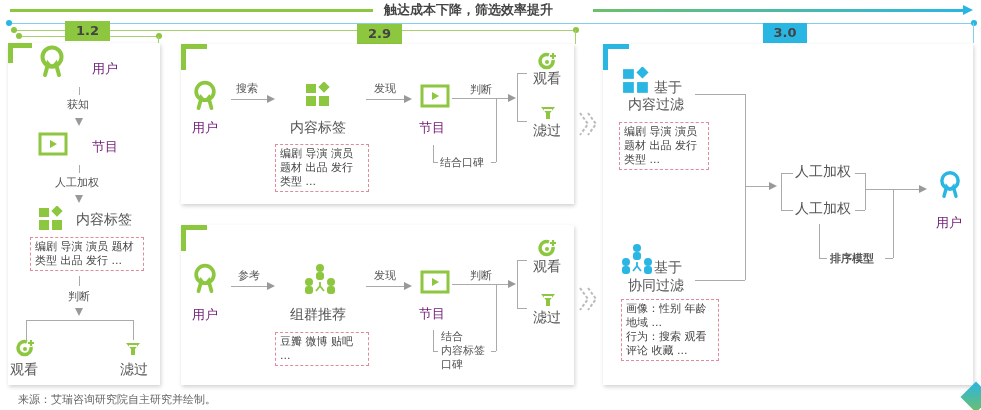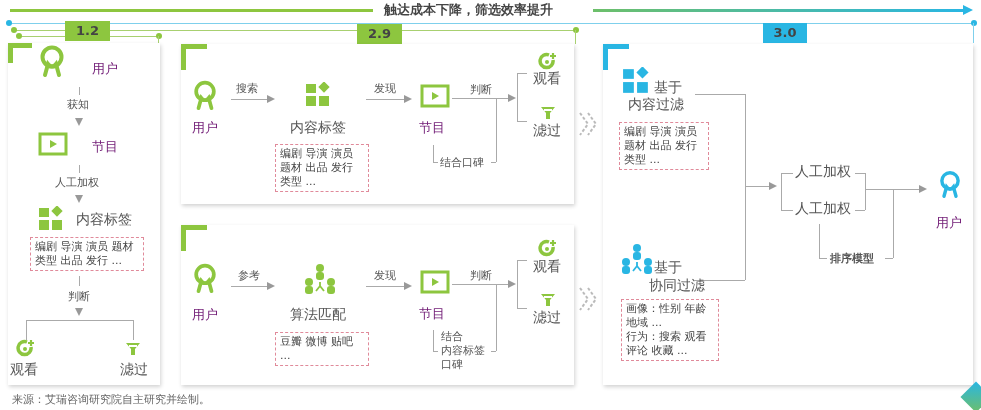--- a/index.html
+++ b/index.html
@@ -168,21 +168,21 @@
 <div class="arrow-r" style="left:267px;top:282px;"></div>
 <svg class="abs" style="left:303px;top:263px;" width="34" height="34" viewBox="0 0 34 34">
   <circle cx="17" cy="5" r="4" fill="#8dc63f"></circle>
   <rect x="13" y="9" width="8" height="8" rx="3" fill="#8dc63f"></rect>
   <circle cx="6" cy="19" r="4" fill="#8dc63f"></circle>
   <rect x="2" y="23" width="8" height="8" rx="3" fill="#8dc63f"></rect>
   <circle cx="28" cy="19" r="4" fill="#8dc63f"></circle>
   <rect x="24" y="23" width="8" height="8" rx="3" fill="#8dc63f"></rect>
   <path d="M17 19 V23 M17 23 L13 28 M17 23 L21 28" stroke="#8dc63f" stroke-width="1.8" fill="none"></path>
 </svg>
-<div class="txt lbl-lg" style="left:290px;top:306px;">算法匹配</div>
+<div class="txt lbl-lg" style="left:290px;top:306px;">组群推荐</div>
 <div class="tag-box" style="left:275px;top:332px;width:94px;">
   <div>豆瓣 微博 贴吧</div>
   <div>...</div>
 </div>
 <div class="txt lbl-sm" style="left:374px;top:268px;">发现</div>
 <div class="hline" style="left:366px;top:286px;width:38px;"></div>
 <div class="arrow-r" style="left:404px;top:282px;"></div>
 <svg class="abs" style="left:420px;top:270px;" width="30" height="26" viewBox="0 0 30 26">
   <rect x="2" y="2" width="26" height="20" fill="none" stroke="#8dc63f" stroke-width="3"></rect>
   <path d="M12 8 L19 12 L12 16 Z" fill="#8dc63f"></path>
@@ -248,21 +248,21 @@
 <svg class="abs" style="left:620px;top:243px;" width="34" height="34" viewBox="0 0 34 34">
   <circle cx="17" cy="5" r="4" fill="#29b6e3"></circle>
   <rect x="13" y="9" width="8" height="8" rx="3" fill="#29b6e3"></rect>
   <circle cx="6" cy="19" r="4" fill="#29b6e3"></circle>
   <rect x="2" y="23" width="8" height="8" rx="3" fill="#29b6e3"></rect>
   <circle cx="28" cy="19" r="4" fill="#29b6e3"></circle>
   <rect x="24" y="23" width="8" height="8" rx="3" fill="#29b6e3"></rect>
   <path d="M17 19 V23 M17 23 L13 28 M17 23 L21 28" stroke="#29b6e3" stroke-width="1.8" fill="none"></path>
 </svg>
 <div class="txt lbl-lg" style="left:654px;top:259px;">基于</div>
-<div class="txt lbl-lg" style="left:628px;top:277px;margin-left:21px;">协同过滤</div>
+<div class="txt lbl-lg" style="left:628px;top:277px;">协同过滤</div>
 <div class="tag-box" style="left:621px;top:299px;width:98px;">
   <div>画像：性别 年龄</div>
   <div>地域 ...</div>
   <div>行为：搜索 观看</div>
   <div>评论 收藏 ...</div>
 </div>
 
 <div class="vline" style="left:781px;top:173px;height:37px;"></div>
 <div class="hline" style="left:781px;top:173px;width:12px;"></div>
 <div class="hline" style="left:781px;top:210px;width:12px;"></div>
@@ -280,13 +280,13 @@
 <div class="txt lbl-sm" style="left:830px;top:251px;font-weight:bold;">排序模型</div>
 
 <svg class="abs" style="left:938px;top:170px;" width="24" height="32" viewBox="0 0 28 36">
   <circle cx="14" cy="12" r="9.5" fill="none" stroke="#29b6e3" stroke-width="4"></circle>
   <path d="M7 30 L10 19 Q14 24 18 19 L21 30" fill="none" stroke="#29b6e3" stroke-width="4" stroke-linecap="round"></path>
 </svg>
 <div class="txt lbl-md" style="left:936px;top:214px;">用户</div>
 
 <div class="abs" style="left:965px;top:386px;width:22px;height:22px;background:linear-gradient(135deg,#29b6e3,#6dbf6a);transform:rotate(45deg);"></div>
 
-<div class="txt" style="left:12px;top:392px;font-size:11px;color:#666;">来源：艾瑞咨询研究院自主研究并绘制。</div>
+<div class="txt" style="left:18px;top:392px;font-size:11px;color:#666;">来源：艾瑞咨询研究院自主研究并绘制。</div>
 
 </body></html>

